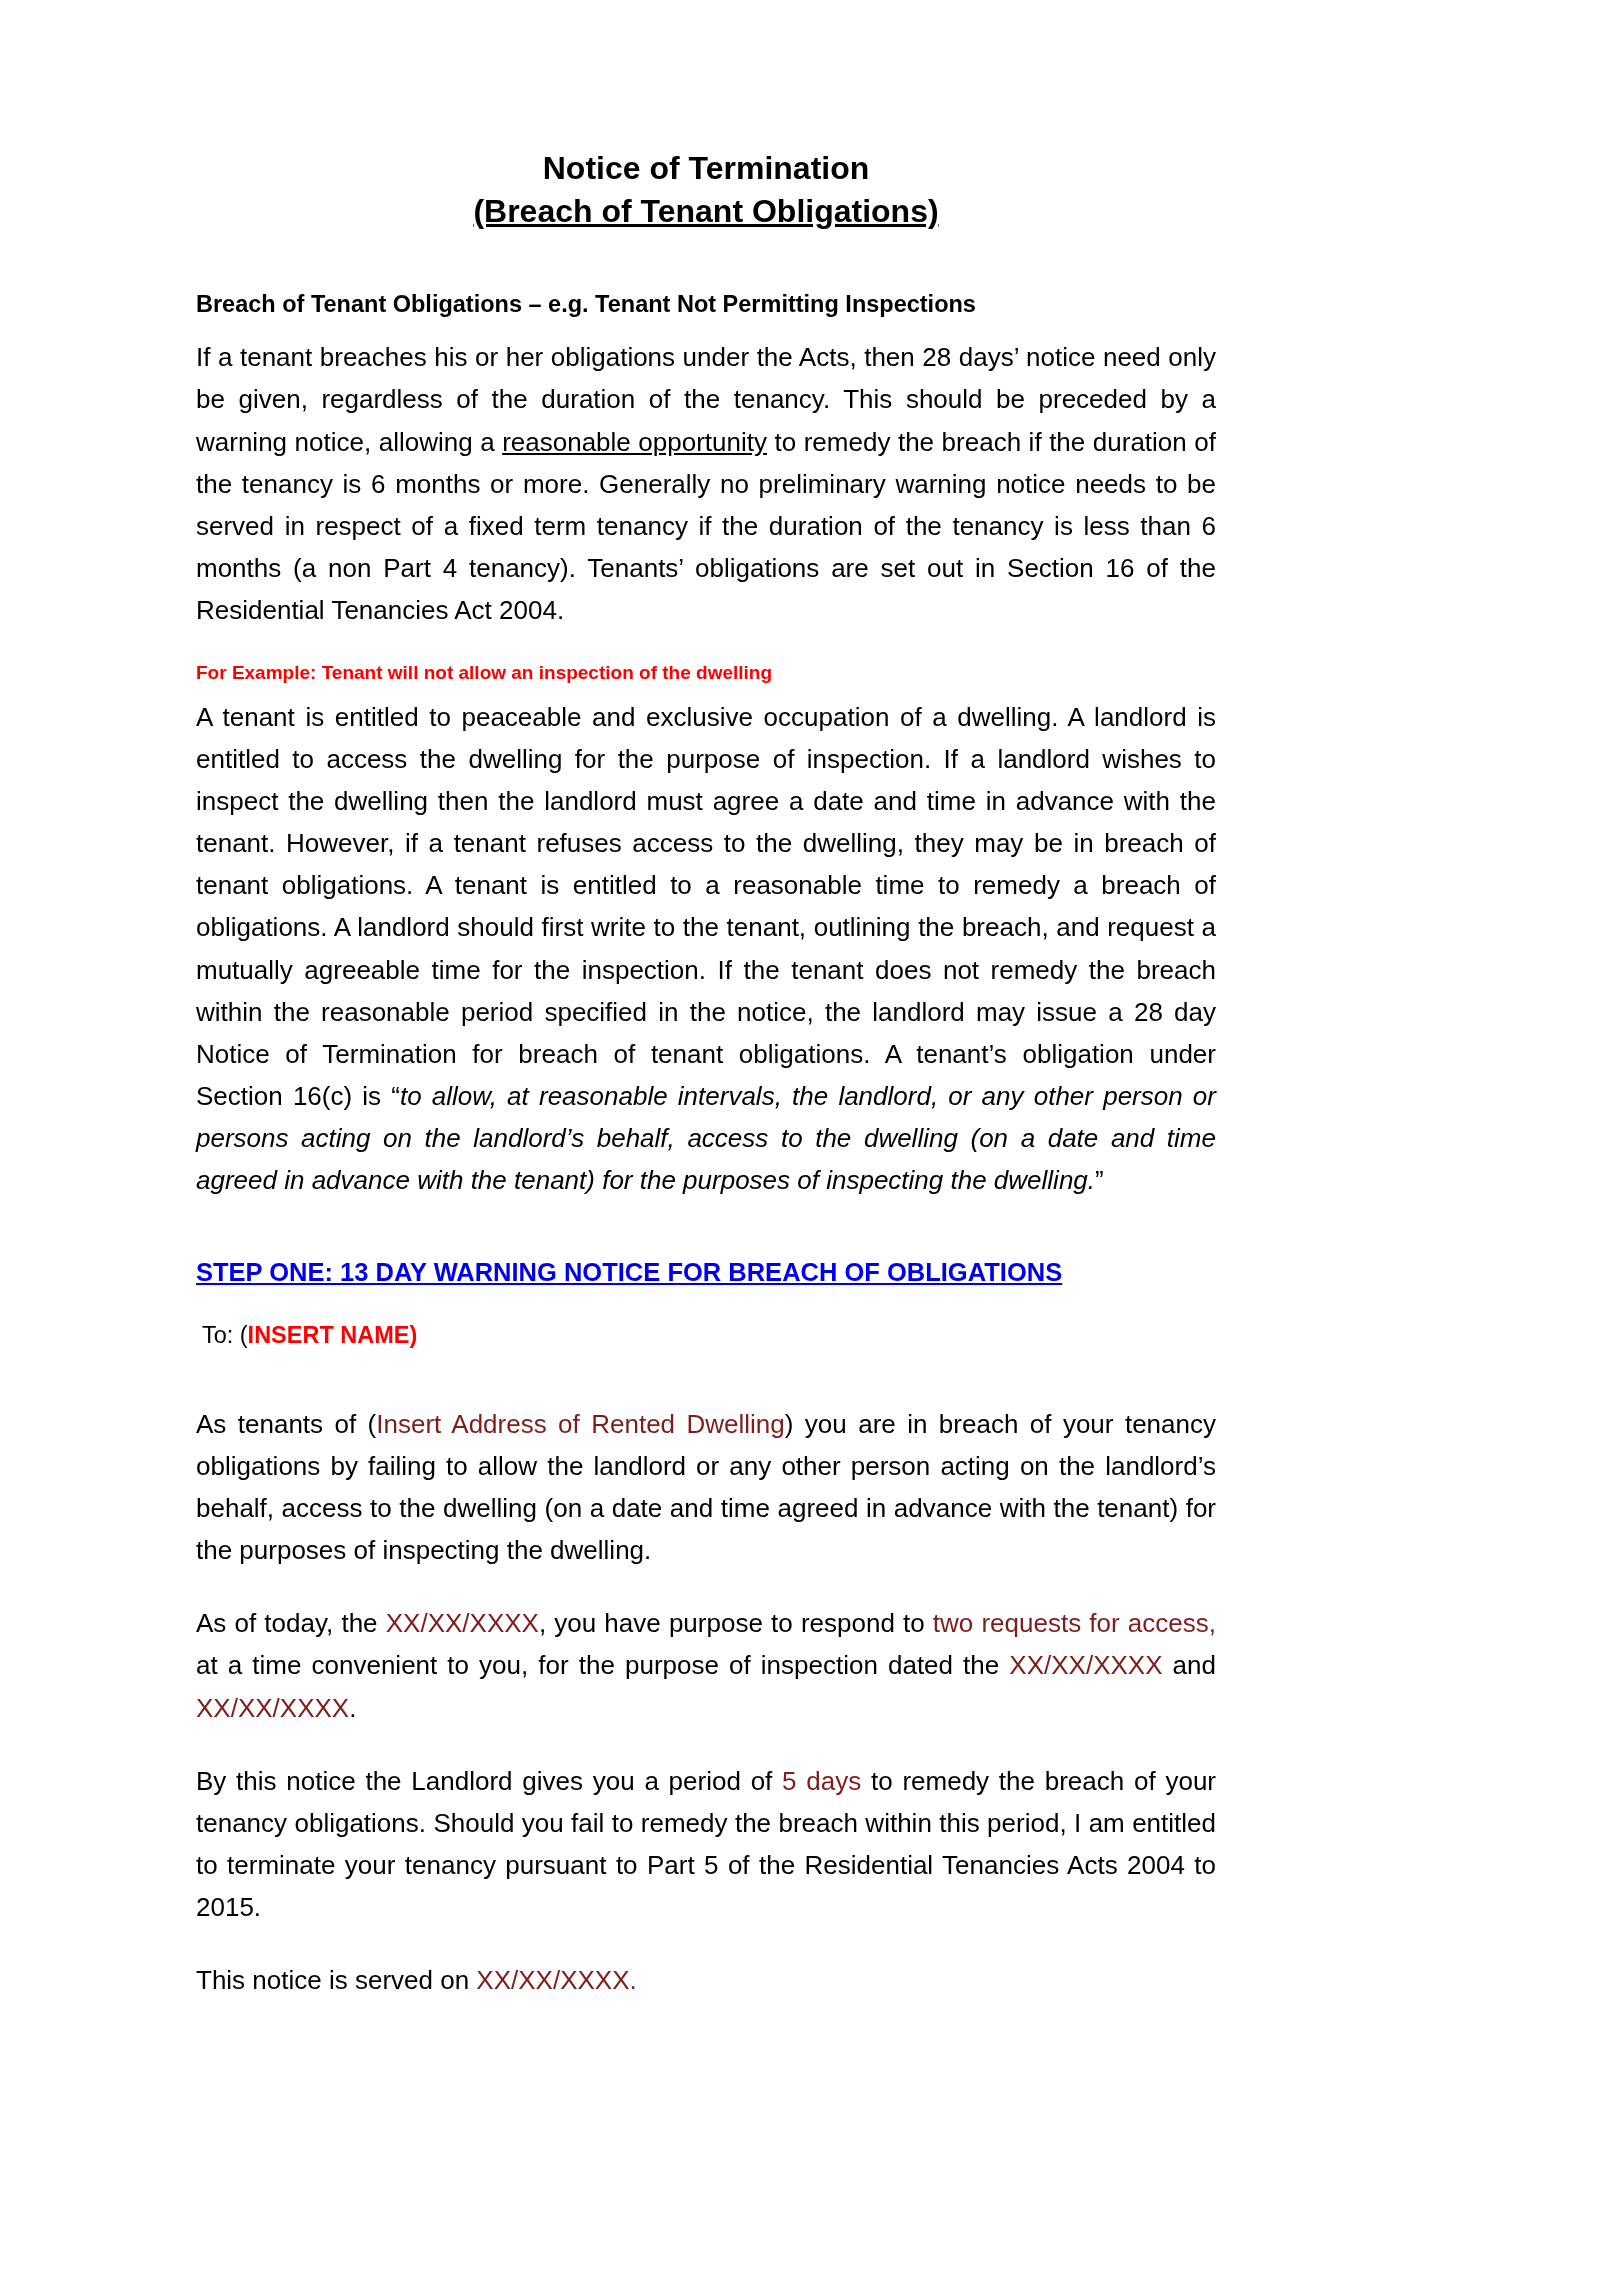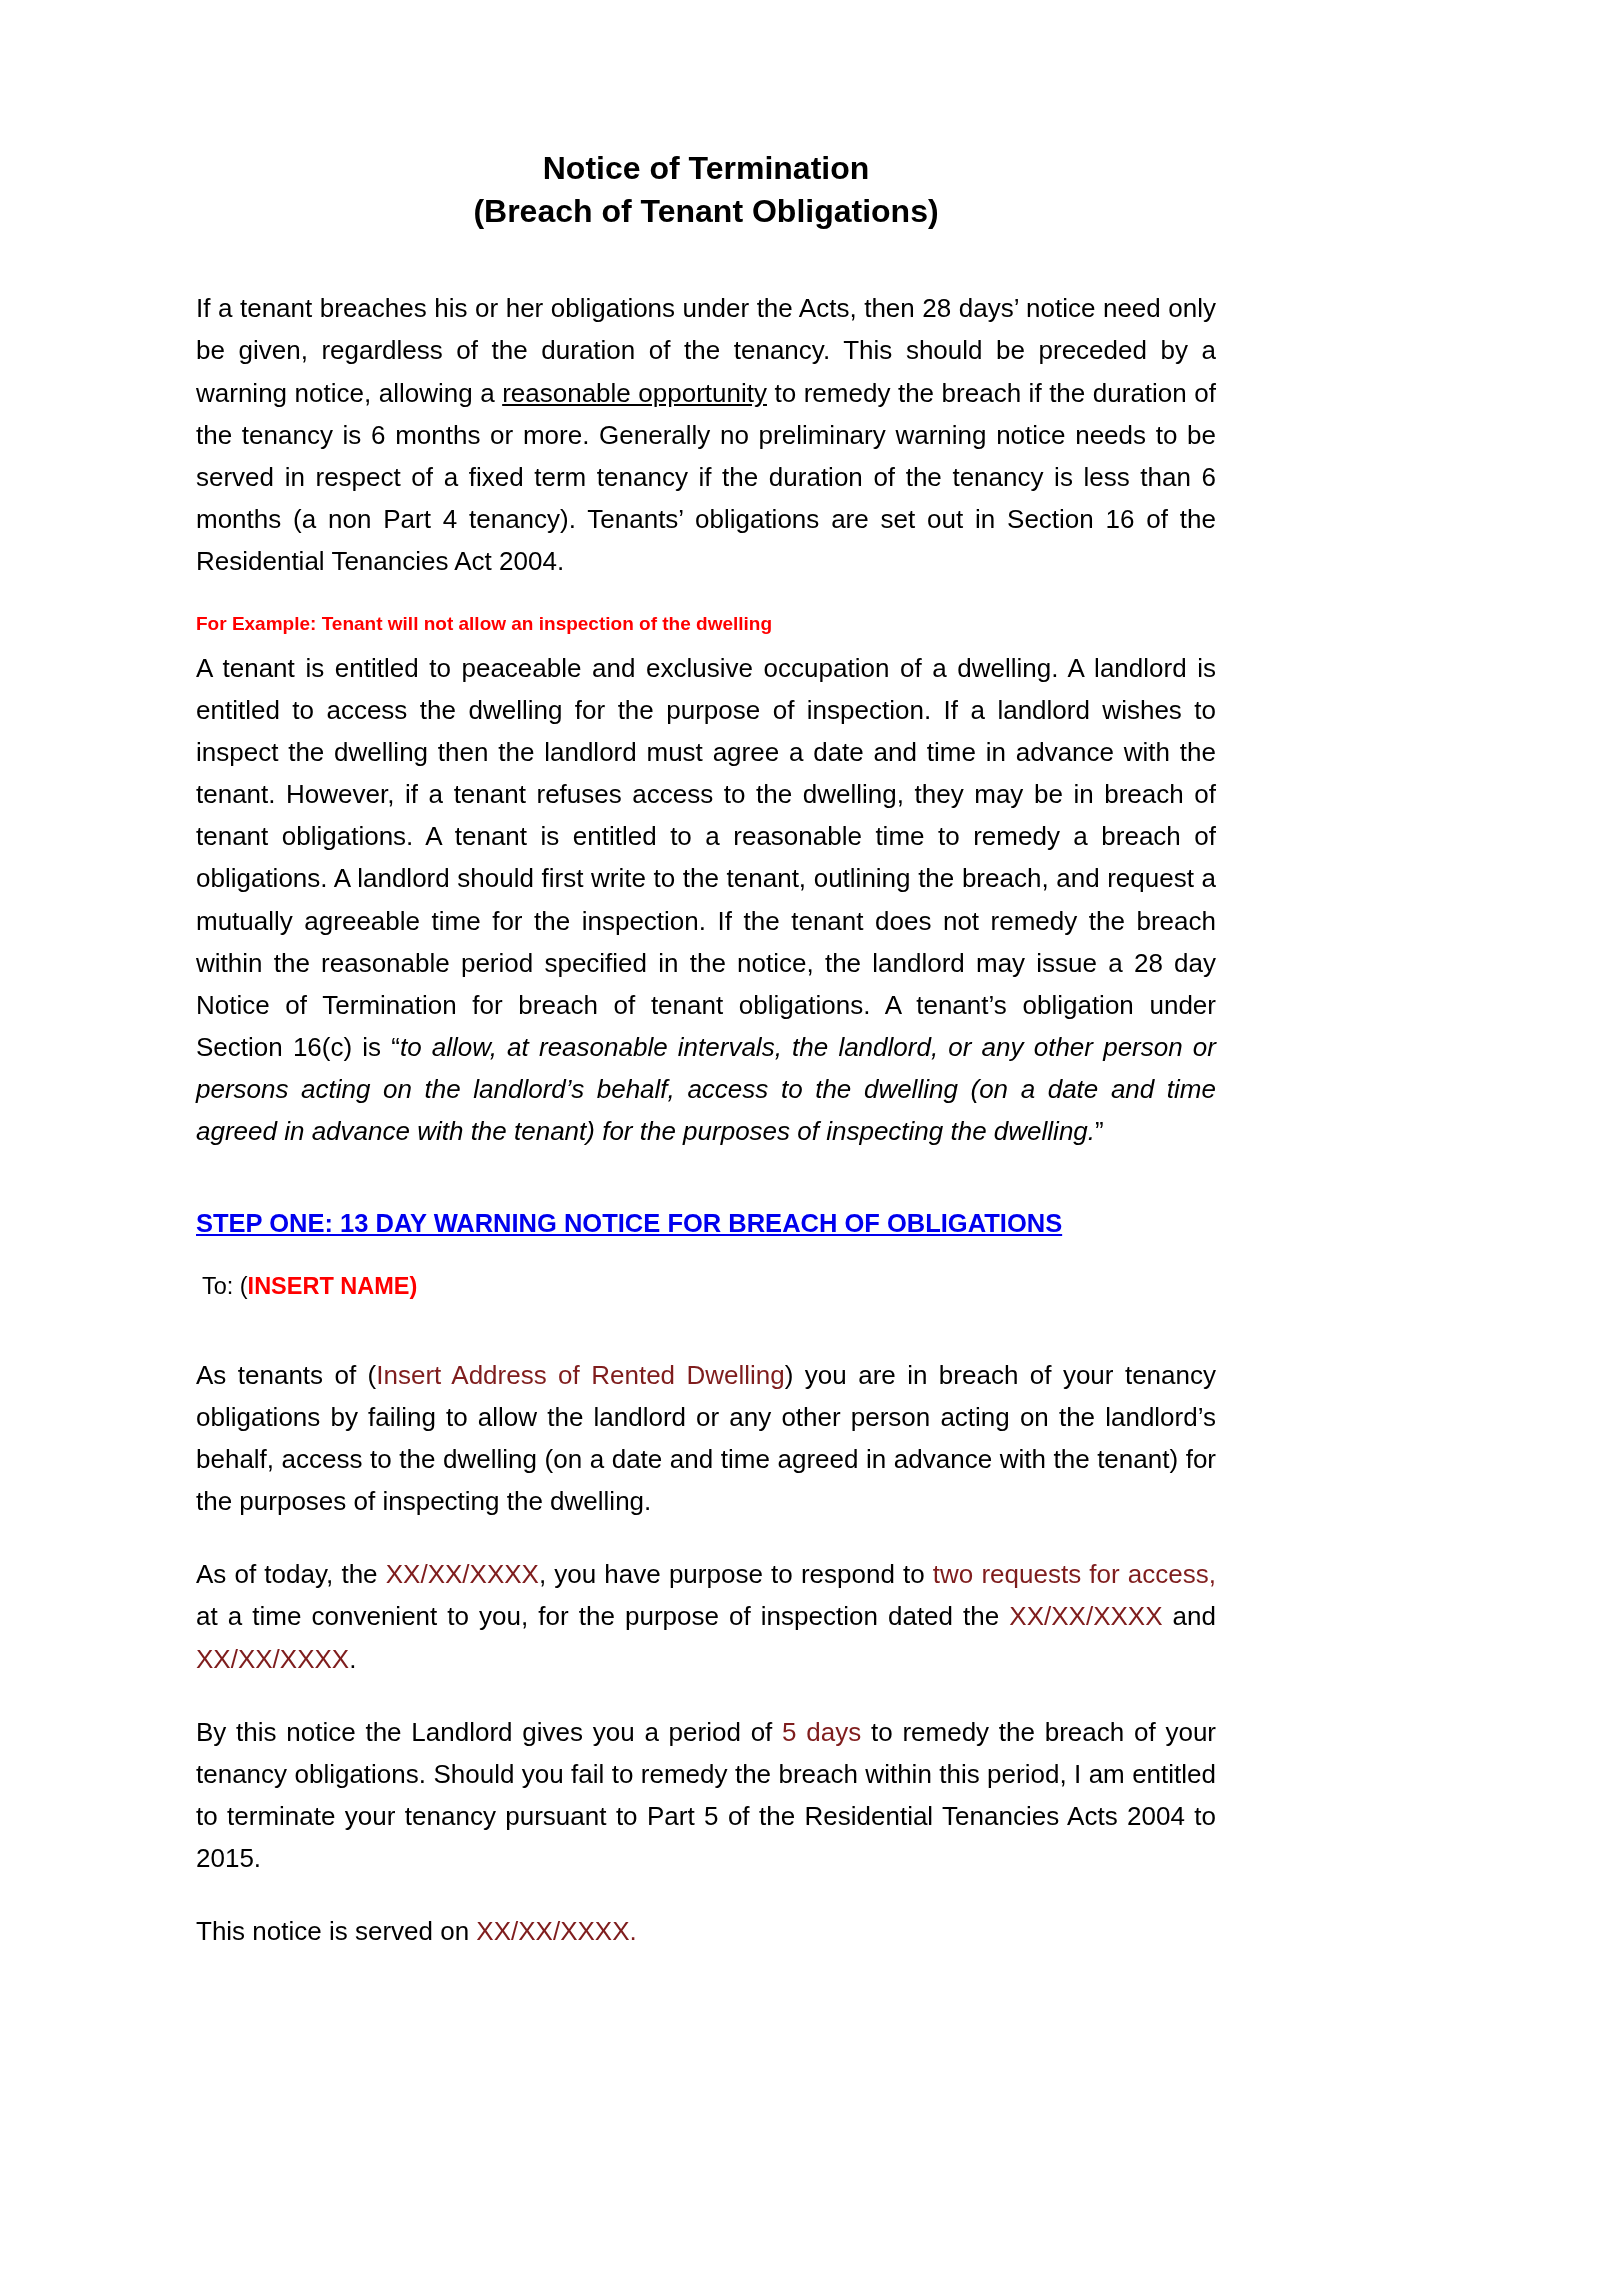--- a/index.html
+++ b/index.html
@@ -22,20 +22,21 @@
   }
   .doc-title {
     text-align: center;
     font-size: 32px;
     font-weight: bold;
     line-height: 1.35;
     margin: 0;
   }
   .doc-title .line2 {
     display: block;
+    text-decoration: underline;
   }
   .spacer-lg { height: 54px; }
   .spacer-md { height: 31px; }
 
   h2.section-heading {
     font-size: 23.5px;
     font-weight: bold;
     margin: 0 0 13.7px 0;
     line-height: 1.5;
   }
@@ -76,20 +77,21 @@
 
 <div class="page">
 
   <h1 class="doc-title">
     <span>Notice of Termination</span>
     <span class="line2">(Breach of Tenant Obligations)</span>
   </h1>
 
   <div class="spacer-lg"></div>
 
+  <h2 class="section-heading">Breach of Tenant Obligations – e.g. Tenant Not Permitting Inspections</h2>
 
   <p class="body-text"><span>If a tenant breaches his or her obligations under the Acts, then 28 days’ notice need only be given, regardless of the duration of the tenancy. This should be preceded by a warning notice, allowing a </span><span class="underline">reasonable opportunity</span><span> to remedy the breach if the duration of the tenancy is 6 months or more. Generally no preliminary warning notice needs to be served in respect of a fixed term tenancy if the duration of the tenancy is less than 6 months (a non Part 4 tenancy). Tenants’ obligations are set out in Section 16 of the Residential Tenancies Act 2004.</span></p>
 
   <div class="spacer-md"></div>
 
   <h2 class="example-heading">For Example: Tenant will not allow an inspection of the dwelling</h2>
 
   <p class="body-text"><span>A tenant is entitled to peaceable and exclusive occupation of a dwelling. A landlord is entitled to access the dwelling for the purpose of inspection. If a landlord wishes to inspect the dwelling then the landlord must agree a date and time in advance with the tenant. However, if a tenant refuses access to the dwelling, they may be in breach of tenant obligations. A tenant is entitled to a reasonable time to remedy a breach of obligations. A landlord should first write to the tenant, outlining the breach, and request a mutually agreeable time for the inspection. If the tenant does not remedy the breach within the reasonable period specified in the notice, the landlord may issue a 28 day Notice of Termination for breach of tenant obligations. A tenant’s obligation under Section 16(c) is “</span><span class="italic">to allow, at reasonable intervals, the landlord, or any other person or persons acting on the landlord’s behalf, access to the dwelling (on a date and time agreed in advance with the tenant) for the purposes of inspecting the dwelling.</span><span>”</span></p>
 
   <div class="spacer-lg"></div>

